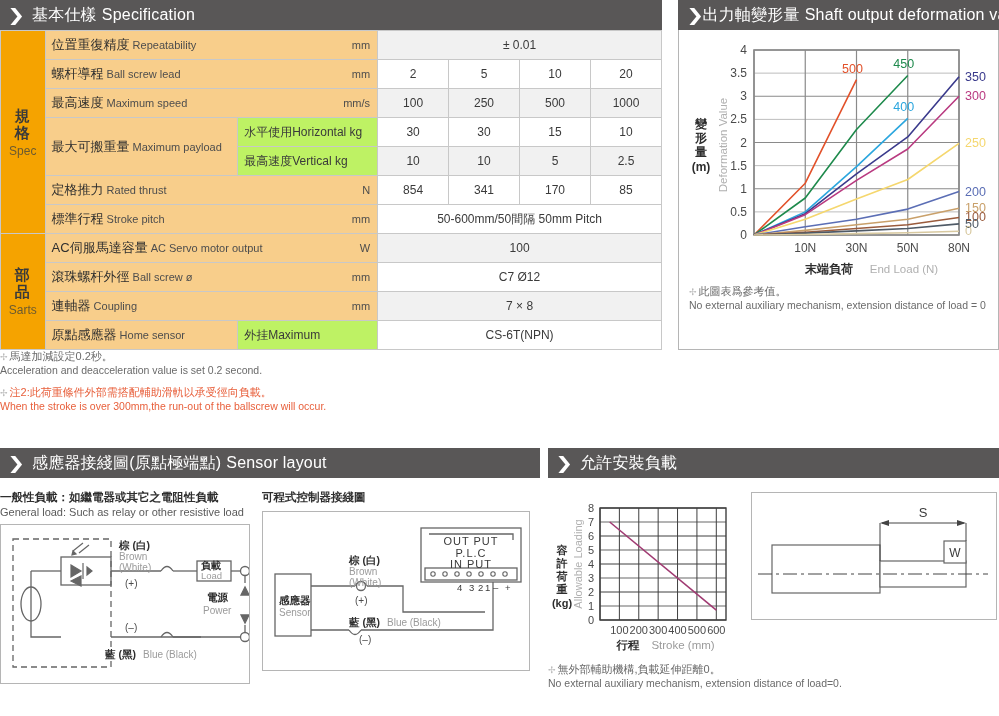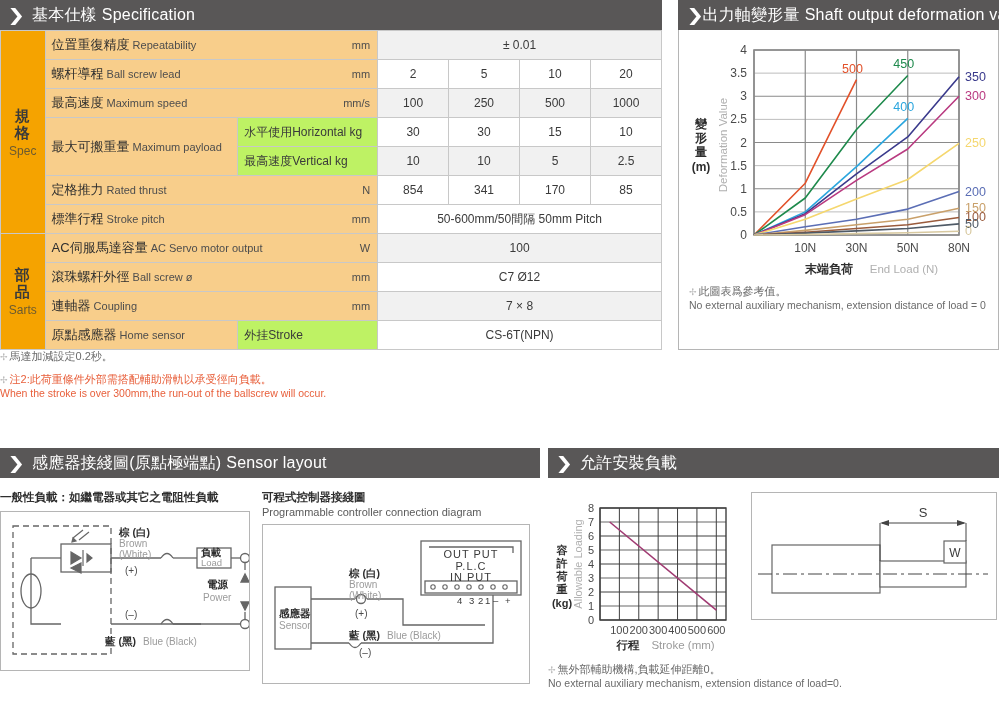--- a/index.html
+++ b/index.html
@@ -209,30 +209,31 @@
           <span class="unit">mm</span>
         </td>
         <td class="val wide" colspan="4">7 × 8</td>
       </tr>
 
       <tr>
         <td class="lbl">
           <span class="cn">原點感應器</span><span class="en">Home sensor</span>
         </td>
         <td class="sublbl">
-          <span class="cn">外挂</span><span class="en">Stroke</span>
+          <span class="cn">外挂</span><span class="en">Maximum</span>
         </td>
         <td class="val wide" colspan="4">CS-6T(NPN)</td>
       </tr>
     </tbody>
   </table>
 
   <div style="">
     <div class="note grey">
       <span class="bullet">✢</span><span class="cn">馬達加減設定0.2秒。</span>
+      <div>Acceleration and deacceleration value is set 0.2 second.</div>
     </div>
     <div class="note red" style="margin-top:9px;">
       <span class="bullet">✢</span><span class="cn">注2:此荷重條件外部需搭配輔助滑軌以承受徑向負載。</span>
       <div>When the stroke is over 300mm,the run-out of the ballscrew will occur.</div>
     </div>
   </div>
 </div>
 
 <div class="panel" style="left:678px;top:0;width:321px;">
   <div class="sec-head">
@@ -325,20 +326,21 @@
   <div class="sec-head">
     <span class="arrow">❯</span>
     <span class="cn">感應器接綫圖(原點極端點)</span>
     <span class="en">Sensor layout</span>
   </div>
 
   <div style="display:flex;gap:12px;margin-top:12px;">
 
     <div style="width:250px;">
       <div style="font-size:11.5px;color:#2e2e2e;font-weight:bold;">一般性負載：如繼電器或其它之電阻性負載</div>
+      <div style="font-size:11px;color:#5a5a5a;margin-top:1px;">General load: Such as relay or other resistive load</div>
 
       <div class="boxed" style="height:160px;margin-top:6px;">
         <svg width="248" height="158" viewBox="0 0 248 158">
           <g stroke="#666" fill="none" stroke-width="1.3">
             <rect x="12" y="14" width="98" height="128" stroke-dasharray="6 4"></rect>
             <path d="M30 46 H60"></path>
               <path d="M30 46 V112 H60"></path>
             <path d="M110 46 H160"></path>
               <path d="M110 112 H200"></path>
             <rect x="60" y="32" width="50" height="28"></rect>
@@ -381,21 +383,20 @@
           <text x="206" y="76" style="font-size:10.5px;font-weight:bold;fill:#2e2e2e">電源</text>
           <text x="202" y="89" style="font-size:10px;fill:#9b9b9b">Power</text>
           <text x="104" y="133" style="font-size:10.5px;font-weight:bold;fill:#2e2e2e">藍 (黑)</text>
           <text x="142" y="133" style="font-size:10px;fill:#9b9b9b">Blue (Black)</text>
         </svg>
       </div>
     </div>
 
     <div style="width:268px;">
       <div style="font-size:11.5px;color:#2e2e2e;font-weight:bold;">可程式控制器接綫圖</div>
-      <div style="font-size:11px;color:#5a5a5a;margin-top:1px;">Programmable controller connection diagram</div>
 
       <div class="boxed" style="height:160px;margin-top:6px;">
         <svg width="266" height="158" viewBox="0 0 266 158">
           <g stroke="#666" fill="none" stroke-width="1.3">
             <rect x="12" y="62" width="36" height="62" fill="#fff"></rect>
             <path d="M48 74 H92"></path>
             <path d="M104 74 H140 V100 H222"></path>
             <path d="M48 118 H86"></path>
             <path d="M98 118 H230 V70"></path>
             <path d="M92 74 q6 -9 12 0"></path>

